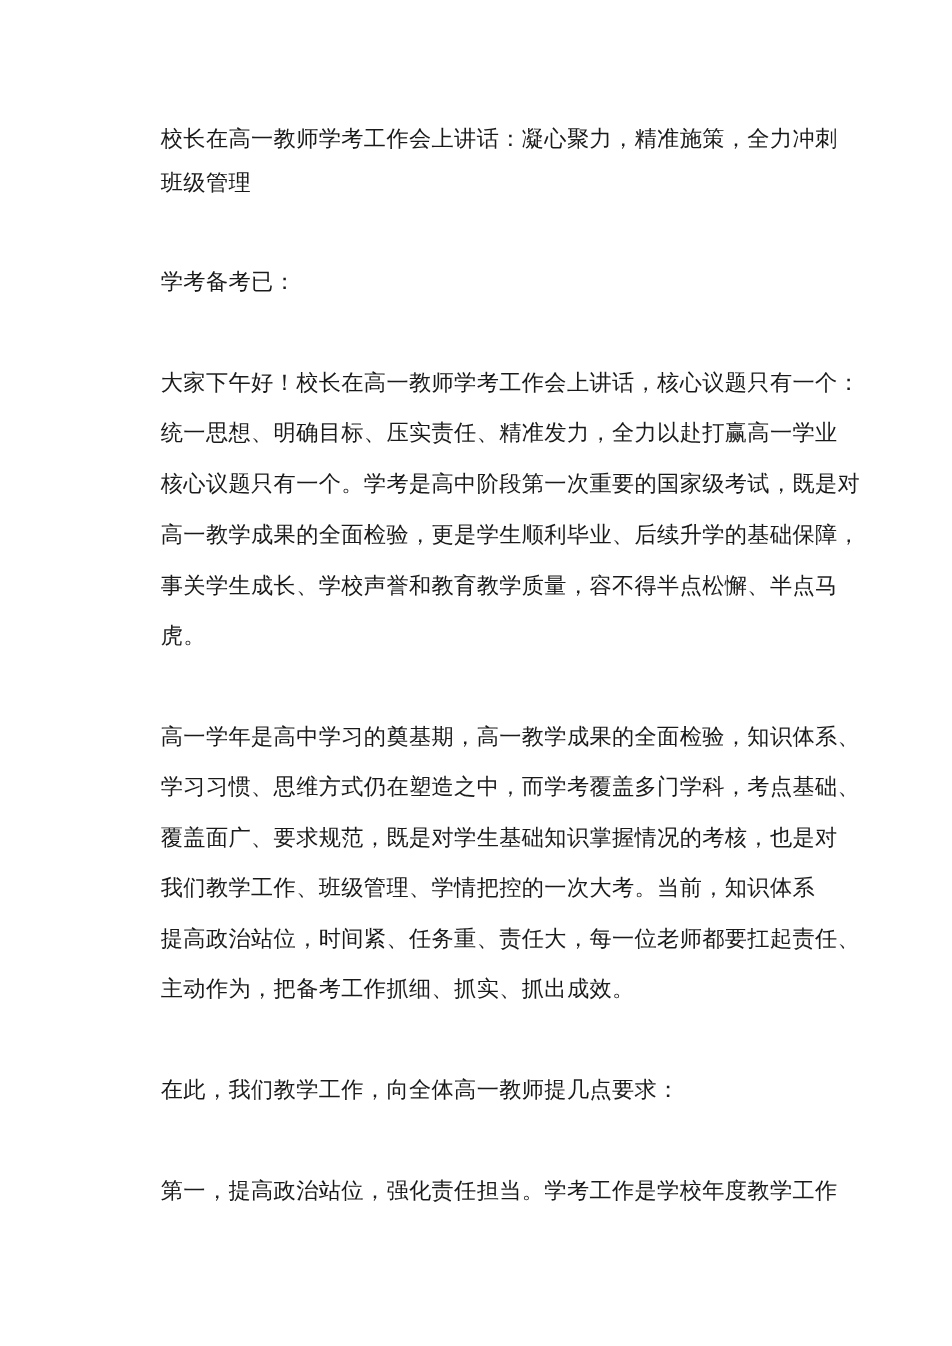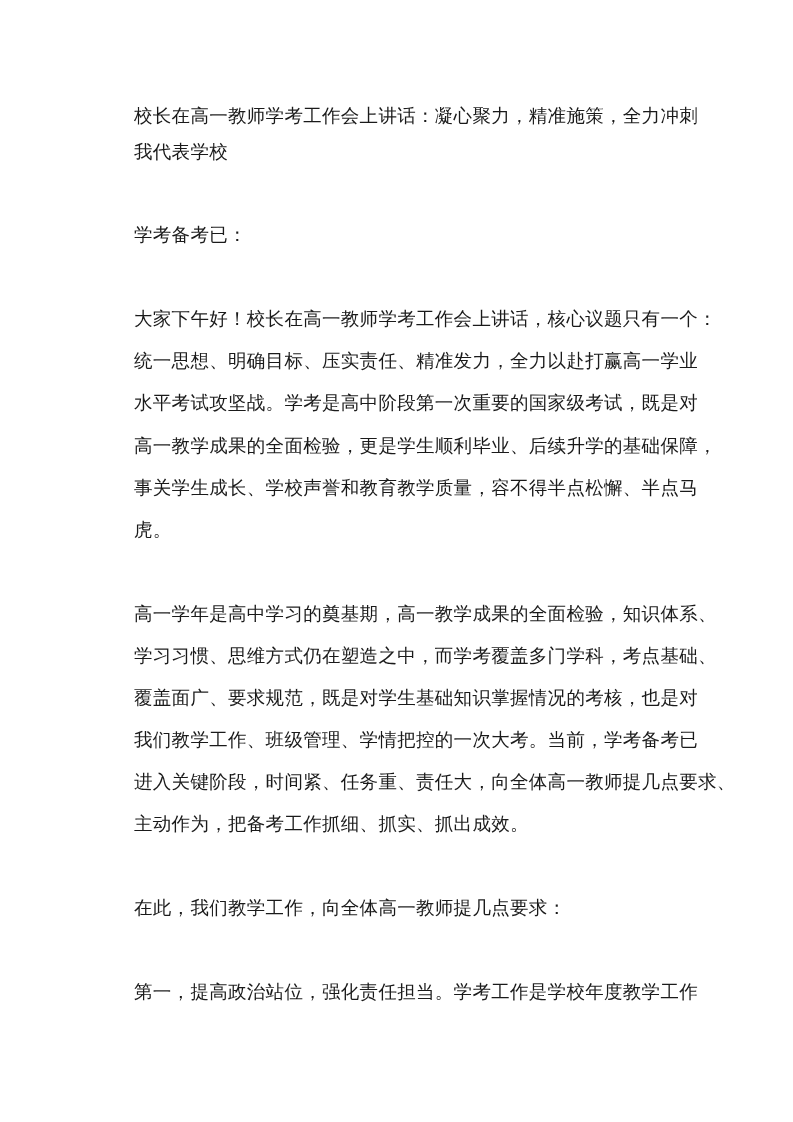--- a/index.html
+++ b/index.html
@@ -29,39 +29,39 @@
       line-height: 22px;
       white-space: nowrap;
       letter-spacing: 0.3px;
     }
   </style>
 </head>
 <body>
 
 <div class="page">
   <div class="line" style="top:107px">校长在高一教师学考工作会上讲话：凝心聚力，精准施策，全力冲刺</div>
-  <div class="line" style="top:143px">我代表学校</div>
+  <div class="line" style="top:143px">班级管理</div>
 
   <div class="line" style="top:226px">学考备考已：</div>
 
   <div>
     <div class="line" style="top:310px">大家下午好！校长在高一教师学考工作会上讲话，核心议题只有一个：</div>
     <div class="line" style="top:352px">统一思想、明确目标、压实责任、精准发力，全力以赴打赢高一学业</div>
-    <div class="line" style="top:394px">水平考试攻坚战。学考是高中阶段第一次重要的国家级考试，既是对</div>
+    <div class="line" style="top:394px">核心议题只有一个。学考是高中阶段第一次重要的国家级考试，既是对</div>
     <div class="line" style="top:437px">高一教学成果的全面检验，更是学生顺利毕业、后续升学的基础保障，</div>
     <div class="line" style="top:479px">事关学生成长、学校声誉和教育教学质量，容不得半点松懈、半点马</div>
     <div class="line" style="top:521px">虎。</div>
   </div>
 
   <div>
     <div class="line" style="top:605px">高一学年是高中学习的奠基期，高一教学成果的全面检验，知识体系、</div>
     <div class="line" style="top:647px">学习习惯、思维方式仍在塑造之中，而学考覆盖多门学科，考点基础、</div>
     <div class="line" style="top:689px">覆盖面广、要求规范，既是对学生基础知识掌握情况的考核，也是对</div>
-    <div class="line" style="top:731px">我们教学工作、班级管理、学情把控的一次大考。当前，学考备考已</div>
-    <div class="line" style="top:773px">进入关键阶段，时间紧、任务重、责任大，向全体高一教师提几点要求、</div>
+    <div class="line" style="top:731px">我们教学工作、班级管理、学情把控的一次大考。当前，知识体系</div>
+    <div class="line" style="top:773px">提高政治站位，时间紧、任务重、责任大，每一位老师都要扛起责任、</div>
     <div class="line" style="top:815px">主动作为，把备考工作抓细、抓实、抓出成效。</div>
   </div>
 
   <div>
     <div class="line" style="top:899px">在此，我们教学工作，向全体高一教师提几点要求：</div>
   </div>
 
   <div>
     <div class="line" style="top:983px">第一，提高政治站位，强化责任担当。学考工作是学校年度教学工作</div>
   </div>

